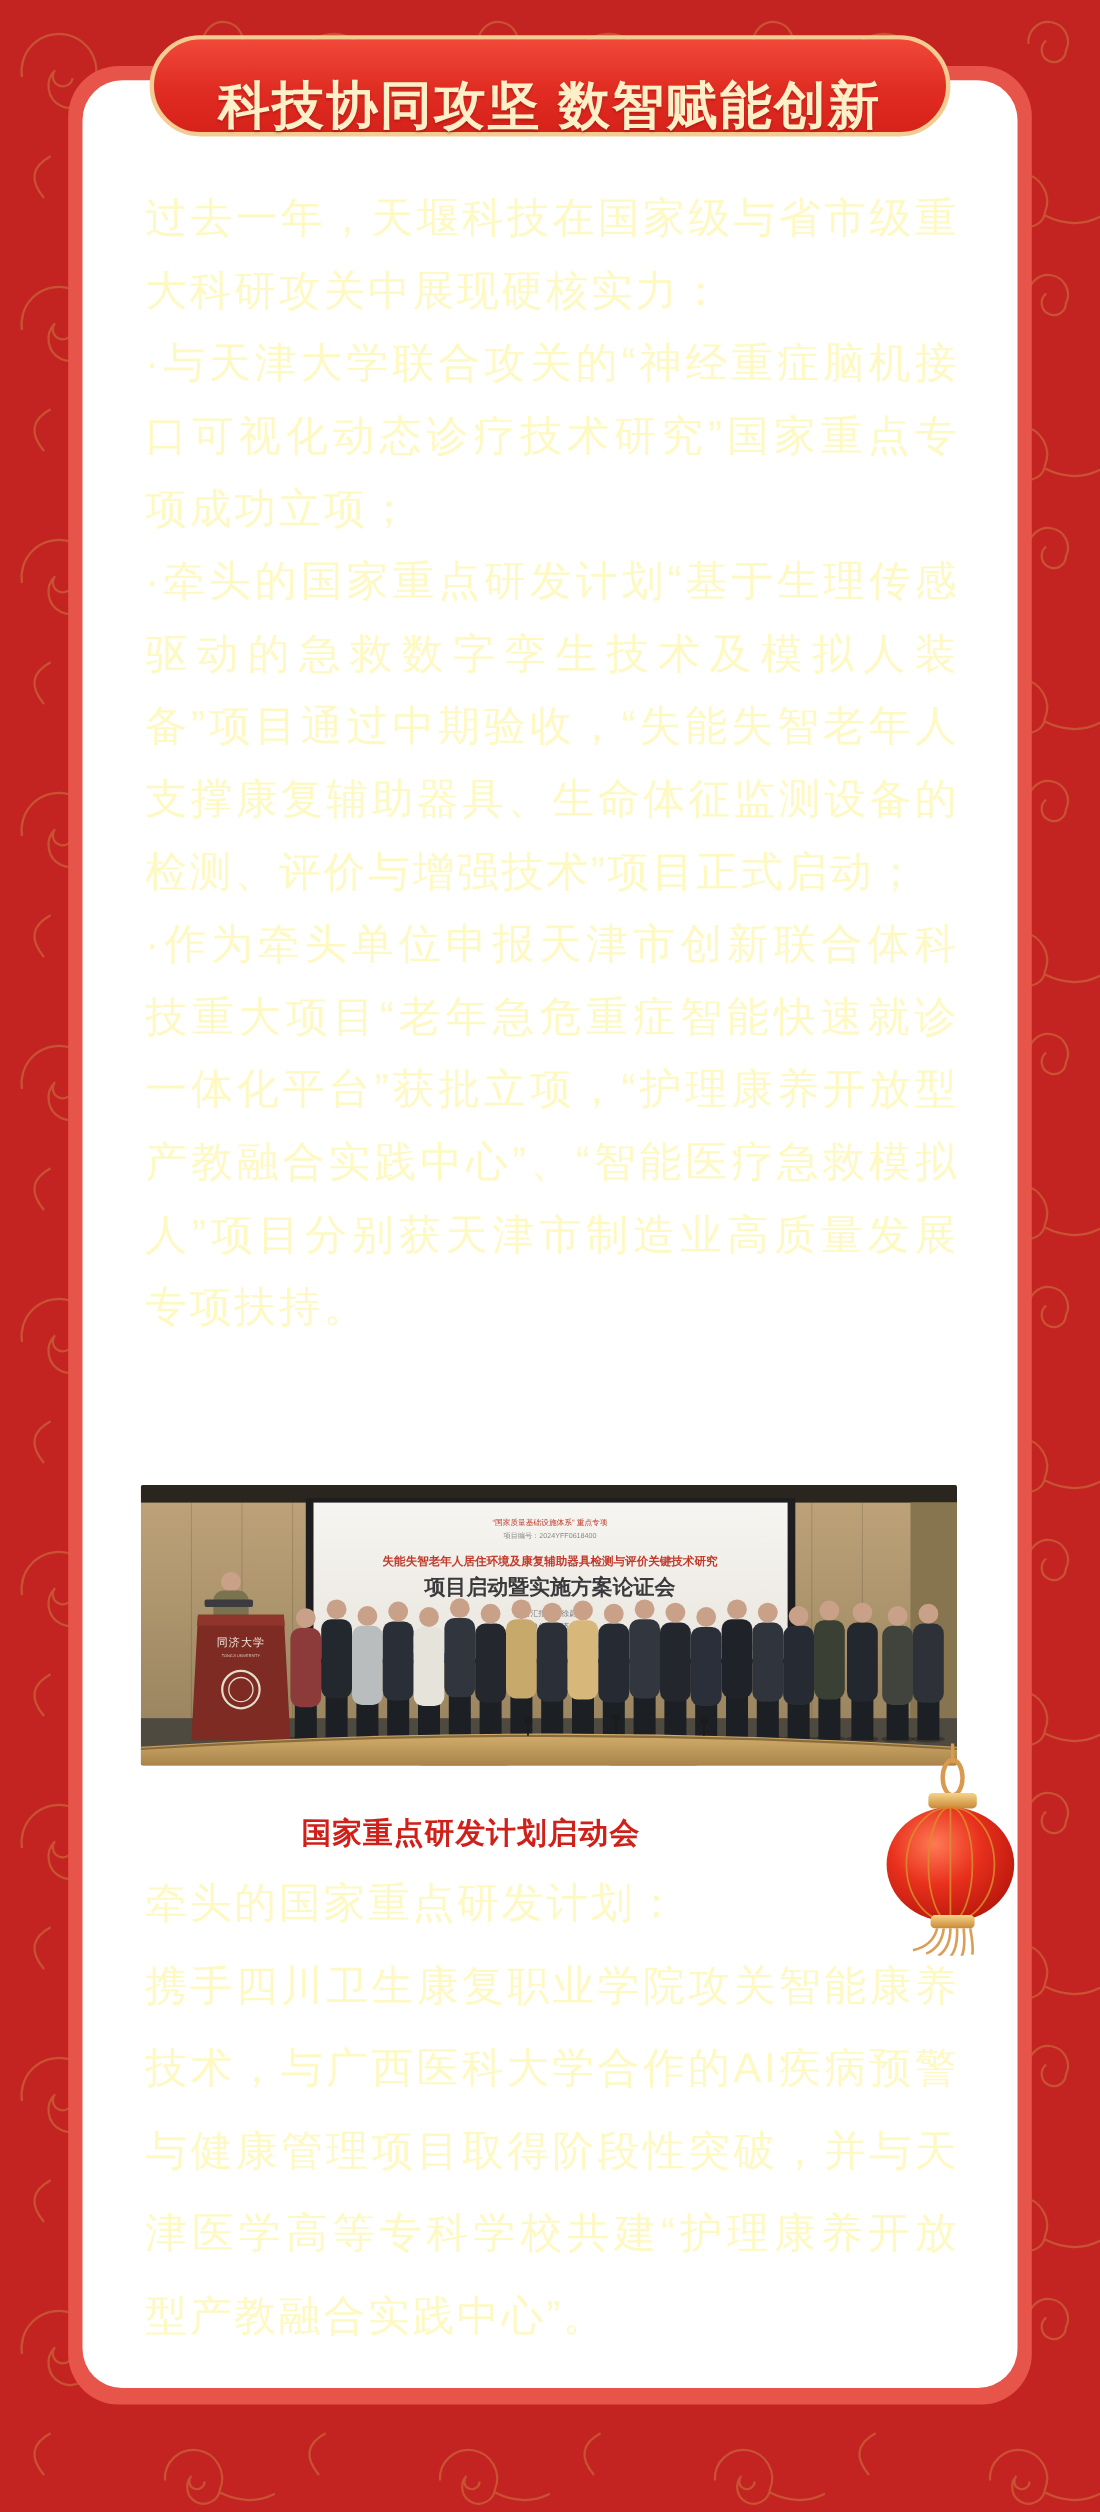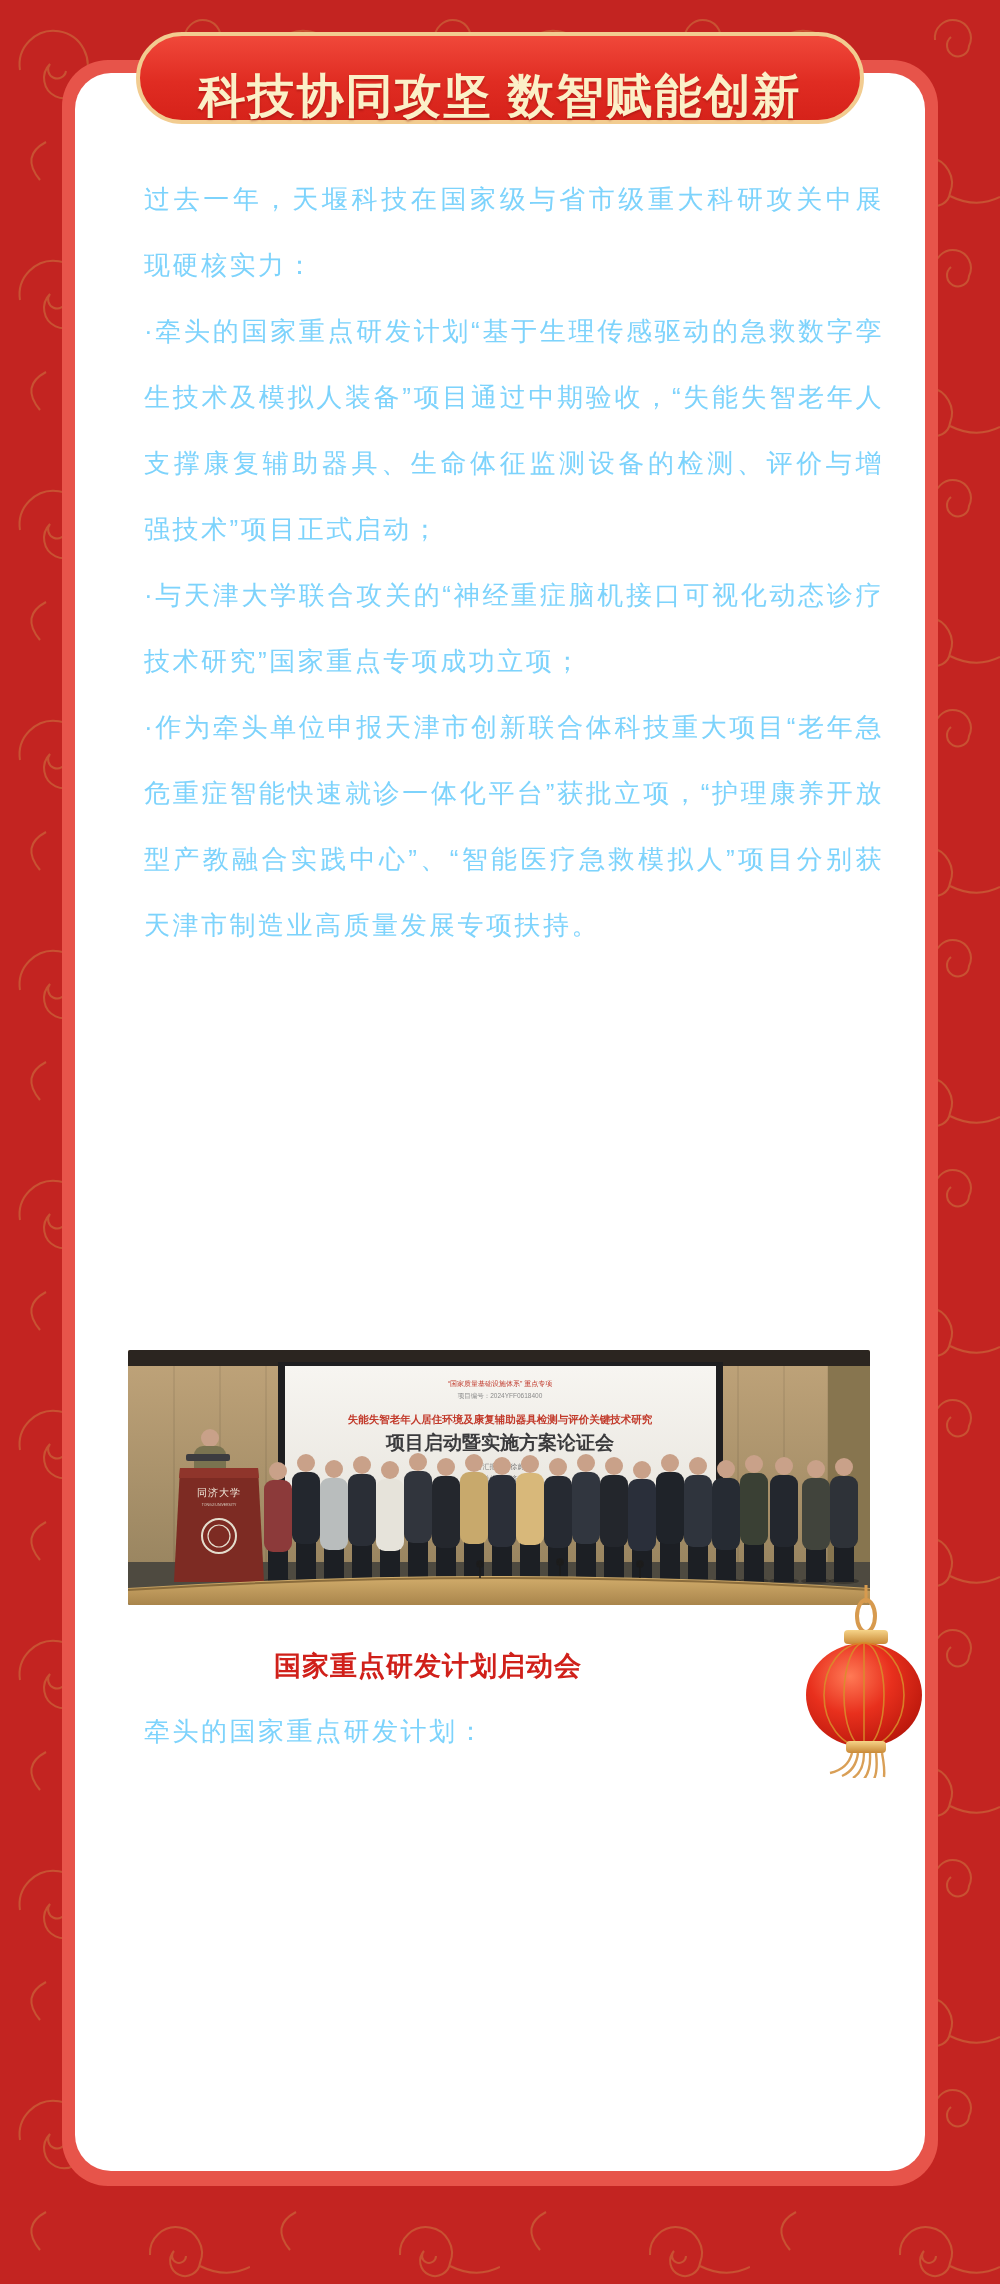--- a/index.html
+++ b/index.html
@@ -21,22 +21,22 @@
     position:absolute;left:136px;top:32px;width:728px;height:92px;z-index:3;
     box-sizing:border-box;border:4px solid #f2cc90;border-radius:46px;
     background:linear-gradient(180deg,#f0483a 0%,#e02c22 55%,#d6221a 100%);
     display:flex;align-items:center;justify-content:center;
   }
   .banner-title{
     color:#fbf0c8;font-size:47px;font-weight:bold;letter-spacing:2px;
     text-shadow:0 2px 2px rgba(120,10,5,.35);white-space:nowrap;margin-top:36px;
   }
   .text-block{
-    position:absolute;left:144px;width:740px;z-index:4;
-    color:#7dd3fc;font-size:26px;letter-spacing:2.5px;
+    position:absolute;left:132px;width:740px;z-index:4;
+    color:#fef9c3;font-size:38px;letter-spacing:2.5px;
     text-align:justify;word-break:break-all;
   }
   .text-block p{margin:0;padding:0;}
   #block-top{top:166px;line-height:66px;}
   #block-bottom{top:1694px;line-height:75px;}
   .photo{
     position:absolute;left:128px;top:1350px;width:742px;height:255px;z-index:4;
     border-radius:2px;overflow:hidden;
   }
   .caption{
@@ -67,22 +67,22 @@
 
 <div class="card-rim"></div>
 <div class="card"></div>
 
 <div class="banner">
   <span class="banner-title">科技协同攻坚 数智赋能创新</span>
 </div>
 
 <div class="text-block" id="block-top">
   <p>过去一年，天堰科技在国家级与省市级重大科研攻关中展现硬核实力：</p>
+  <p>·与天津大学联合攻关的“神经重症脑机接口可视化动态诊疗技术研究”国家重点专项成功立项；</p>
   <p>·牵头的国家重点研发计划“基于生理传感驱动的急救数字孪生技术及模拟人装备”项目通过中期验收，“失能失智老年人支撑康复辅助器具、生命体征监测设备的检测、评价与增强技术”项目正式启动；</p>
-  <p>·与天津大学联合攻关的“神经重症脑机接口可视化动态诊疗技术研究”国家重点专项成功立项；</p>
   <p>·作为牵头单位申报天津市创新联合体科技重大项目“老年急危重症智能快速就诊一体化平台”获批立项，“护理康养开放型产教融合实践中心”、“智能医疗急救模拟人”项目分别获天津市制造业高质量发展专项扶持。</p>
 </div>
 
 <svg class="photo" viewBox="0 0 742 255">
   <defs>
     <linearGradient id="wall" x1="0" y1="0" x2="0" y2="1">
       <stop offset="0" stop-color="#c0a47a"></stop>
         <stop offset="1" stop-color="#93805c"></stop>
     </linearGradient>
     <linearGradient id="scr" x1="0" y1="0" x2="0" y2="1">
@@ -269,13 +269,14 @@
     <path d="M58,170 q-2,17 -16,23"></path>
     <path d="M64,170 q0,18 -11,25"></path>
     <path d="M70,170 q1,18 -6,26"></path>
     <path d="M76,170 q2,18 -2,26"></path>
     <path d="M82,170 q3,16 2,24"></path>
   </g>
 </svg>
 
 <div class="text-block" id="block-bottom">
   <p>牵头的国家重点研发计划：</p>
+  <p>携手四川卫生康复职业学院攻关智能康养技术，与广西医科大学合作的AI疾病预警与健康管理项目取得阶段性突破，并与天津医学高等专科学校共建“护理康养开放型产教融合实践中心”。</p>
 </div>
 
 </body></html>

